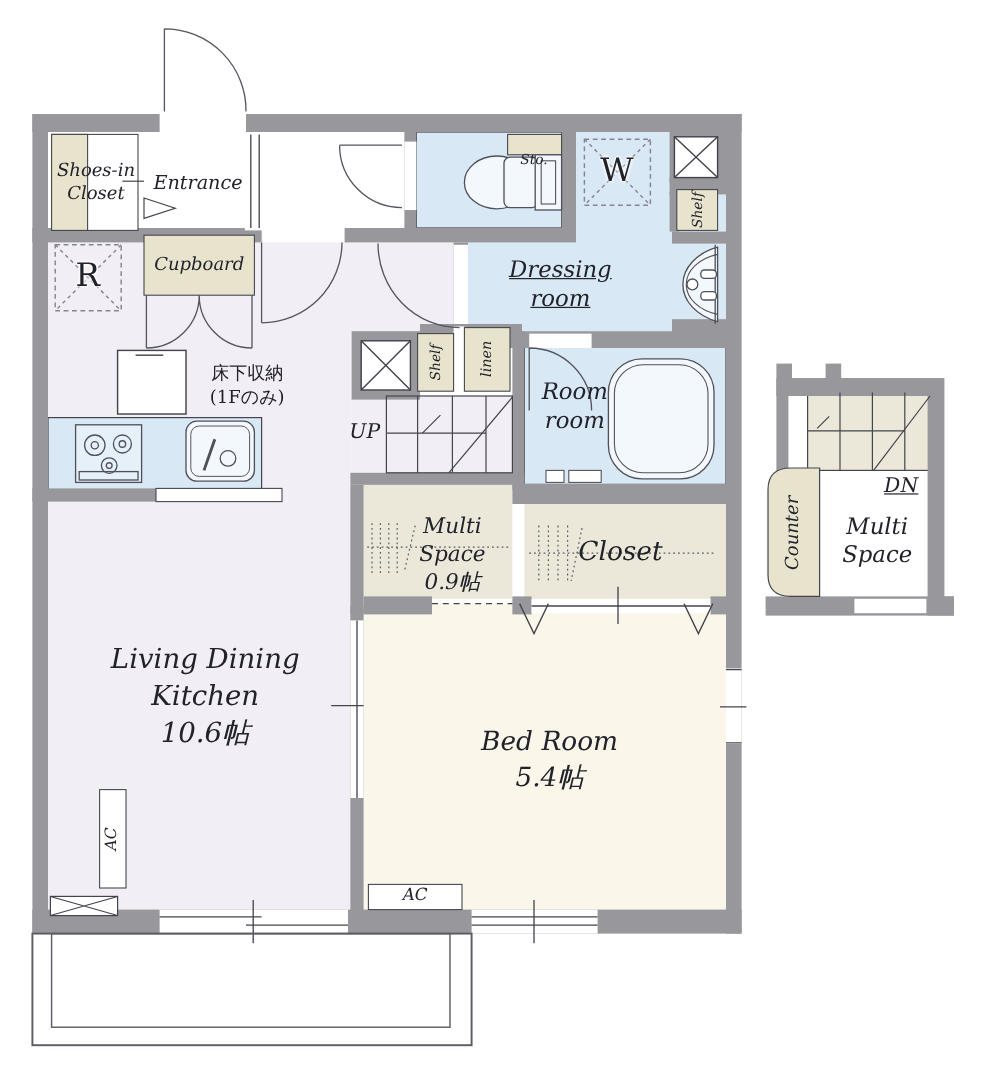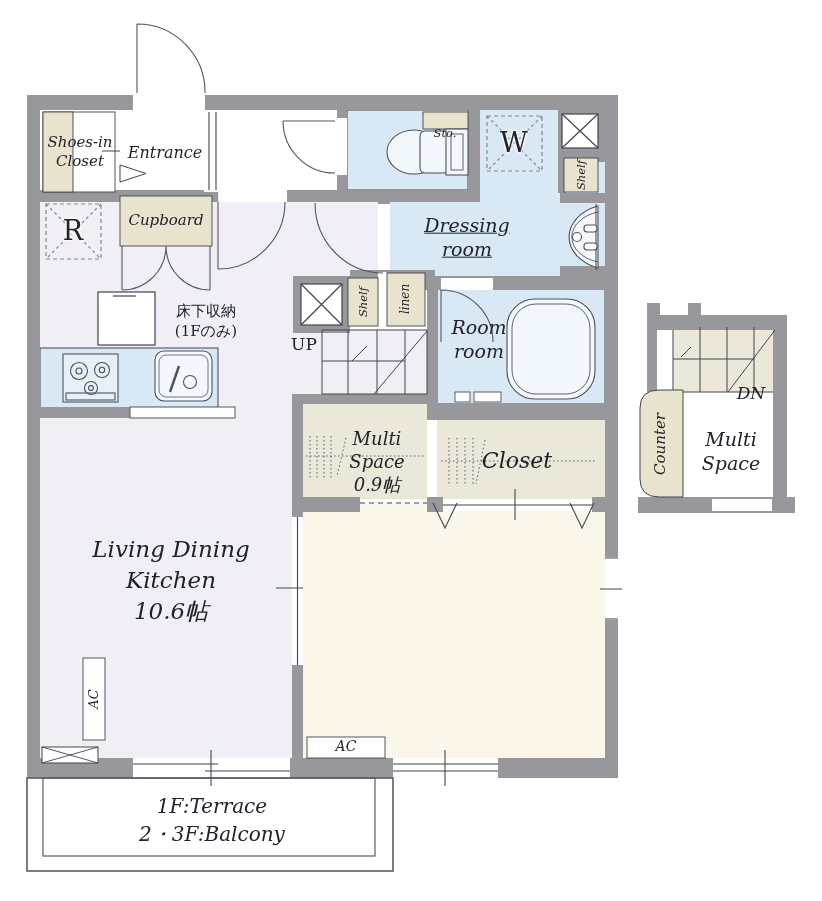--- a/index.html
+++ b/index.html
@@ -226,33 +226,33 @@
   <div class="lbl" style="left:165px;top:153px;font-size:16px;">Entrance</div>
   <div class="lbl upright halo" style="left:73px;top:231px;font-size:27px;">R</div>
   <div class="lbl" style="left:166px;top:221px;font-size:15px;">Cupboard</div>
   <div class="lbl" style="left:445px;top:133px;font-size:11.5px;">Sto.</div>
   <div class="lbl upright halo" style="left:514px;top:143px;font-size:27px;">W</div>
   <div class="lbl vert" style="left:581px;top:175px;font-size:11.5px;">Shelf</div>
   <div class="lbl" style="left:467px;top:237px;font-size:19px;text-decoration:underline;">Dressing
 room</div>
   <div class="lbl vert" style="left:363px;top:302px;font-size:11.5px;">Shelf</div>
   <div class="lbl vert" style="left:406px;top:299px;font-size:12px;">linen</div>
-  <div class="lbl upright" style="left:304px;top:345px;font-size:17px;">UP</div>
+  <div class="lbl upright" style="left:304px;top:361px;font-size:17px;font-style:italic;">UP</div>
   <div class="lbl" style="left:479px;top:339px;font-size:19px;">Room
 room</div>
   <div class="lbl" style="left:377px;top:462px;font-size:18px;">Multi
 Space
 0.9帖</div>
   <div class="lbl" style="left:517px;top:461px;font-size:22px;">Closet</div>
   <div class="lbl upright" style="left:206px;top:321px;font-size:15px;line-height:1.35;">床下収納
 (1Fのみ)</div>
   <div class="lbl" style="left:171px;top:581px;font-size:23px;line-height:1.35;">Living Dining
 Kitchen
 10.6帖</div>
+  <div class="lbl" style="left:458px;top:634px;font-size:22px;line-height:1.35;">Bed Room
+5.4帖</div>
   <div class="lbl vert" style="left:94px;top:699px;font-size:13px;">AC</div>
   <div class="lbl" style="left:346px;top:747px;font-size:14px;">AC</div>
-  <div class="lbl" style="left:751px;top:394px;font-size:17px;">DN</div>
+  <div class="lbl" style="left:751px;top:406px;font-size:17px;text-decoration:underline;">DN</div>
   <div class="lbl" style="left:731px;top:451px;font-size:19px;">Multi
 Space</div>
   <div class="lbl vert" style="left:661px;top:444px;font-size:15px;">Counter</div>
-  <div class="lbl" style="left:212px;top:820px;font-size:20px;line-height:1.4;">1F:Terrace
-2・3F:Balcony</div>
 </div>
 
 </body></html>

